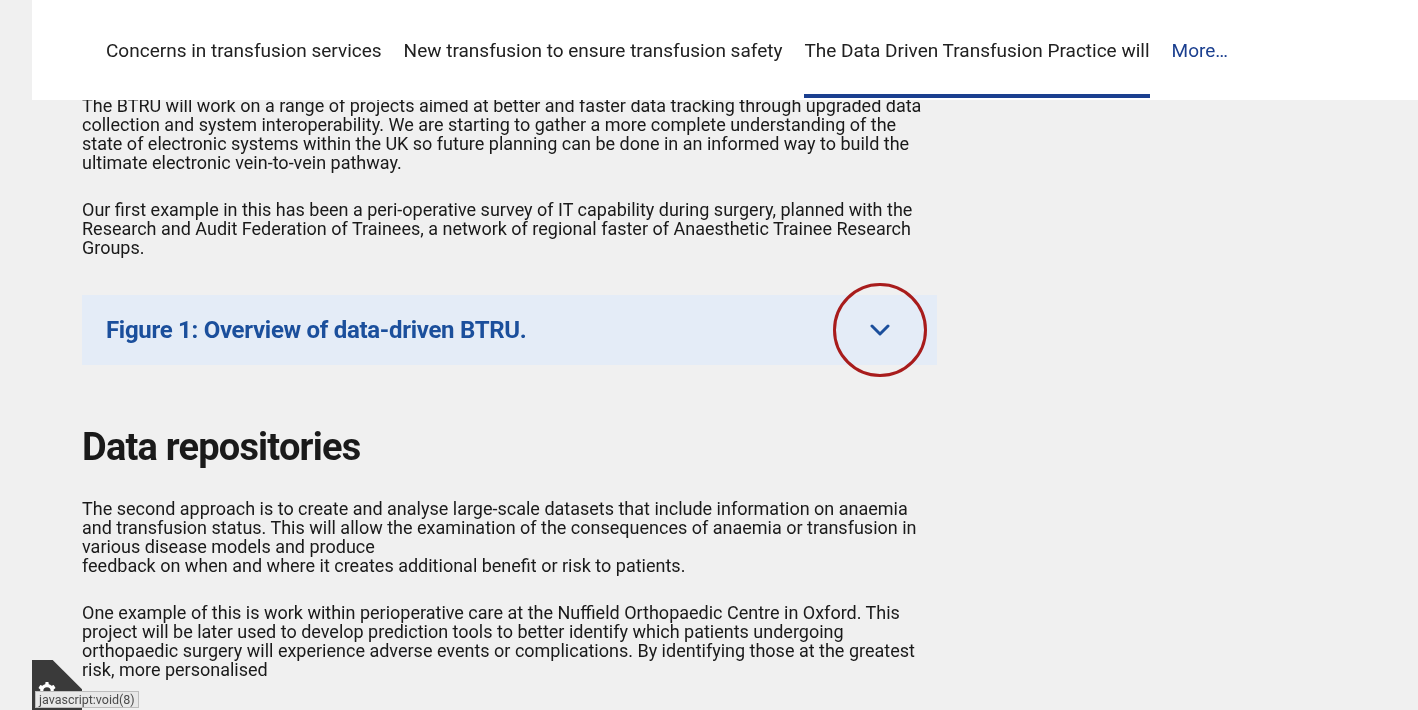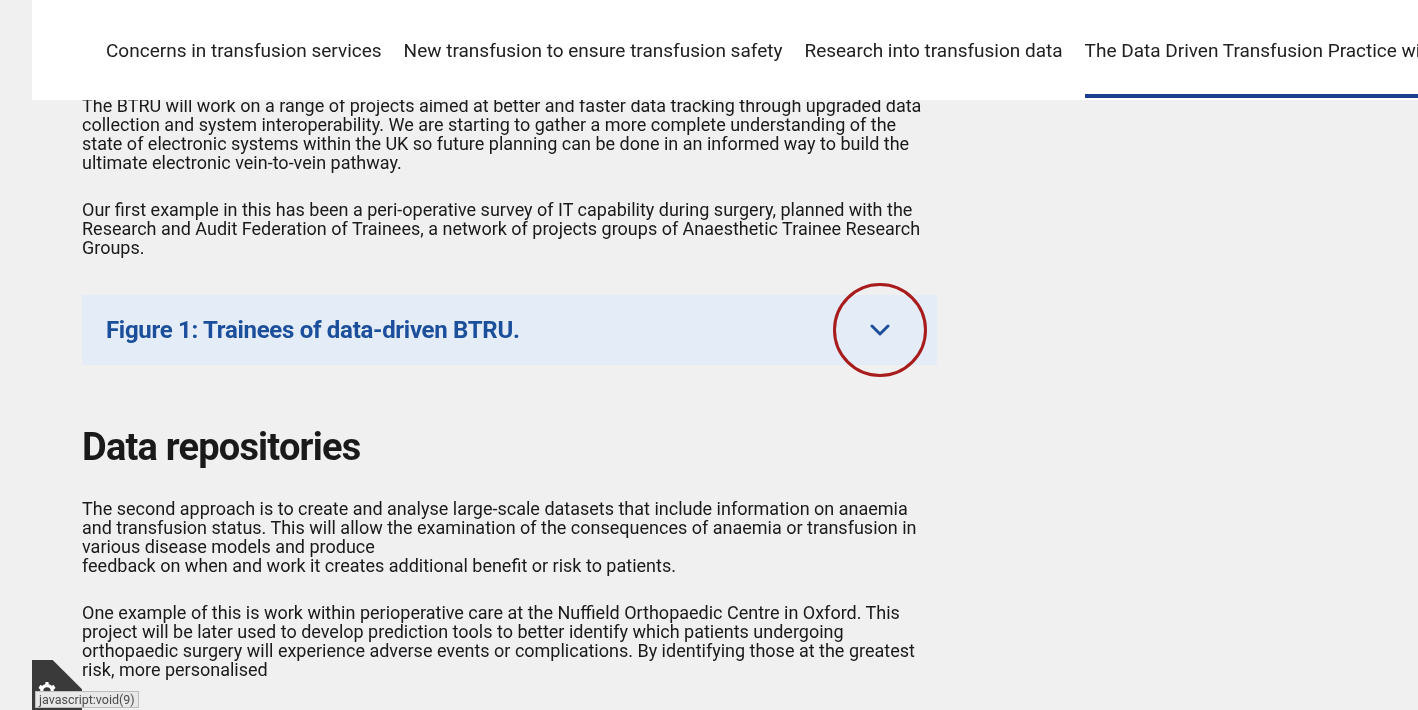--- a/index.html
+++ b/index.html
@@ -181,46 +181,45 @@
   }
 </style>
 </head>
 <body>
 
 <div class="viewport">
   <div class="scroll-area">
     <div class="nav">
       <div class="nav-item">Concerns in transfusion services</div>
       <div class="nav-item">New transfusion to ensure transfusion safety</div>
-      <div class="nav-item">Research into transfusion data</div>
       <div class="nav-item active">The Data Driven Transfusion Practice will</div>
       <div class="more-wrap">
         <span>More…</span>
 
       </div>
     </div>
 
     <div class="content">
       <p class="para cut">The BTRU will work on a range of projects aimed at better and faster data tracking through upgraded data collection and system interoperability. We are starting to gather a more complete understanding of the state of electronic systems within the UK so future planning can be done in an informed way to build the ultimate electronic vein-to-vein pathway.</p>
-      <p class="para">Our first example in this has been a peri-operative survey of IT capability during surgery, planned with the Research and Audit Federation of Trainees, a network of projects groups of Anaesthetic Trainee Research Groups.</p>
+      <p class="para">Our first example in this has been a peri-operative survey of IT capability during surgery, planned with the Research and Audit Federation of Trainees, a network of regional faster of Anaesthetic Trainee Research Groups.</p>
 
       <div class="accordion">
-        <span class="accordion-title">Figure 1: Trainees of data-driven BTRU.</span>
+        <span class="accordion-title">Figure 1: Overview of data-driven BTRU.</span>
         <span class="chevron-circle">
           <svg class="chevron-down" viewBox="0 0 20 12">
             <path d="M2 2 L10 10 L18 2" stroke="#1b4f9c" stroke-width="3" fill="none" stroke-linecap="round" stroke-linejoin="round"></path>
           </svg>
         </span>
       </div>
 
       <h2 class="h2">Data repositories</h2>
 
       <p class="para">
         <span>The second approach is to create and analyse large-scale datasets that include information on anaemia and transfusion status. This will allow the examination of the consequences of anaemia or transfusion in various disease models and produce</span><br>
-        <span>feedback on when and work it creates additional benefit or risk to patients.</span>
+        <span>feedback on when and where it creates additional benefit or risk to patients.</span>
       </p>
 
       <p class="para" style="margin-bottom:0">One example of this is work within perioperative care at the Nuffield Orthopaedic Centre in Oxford. This project will be later used to develop prediction tools to better identify which patients undergoing orthopaedic surgery will experience adverse events or complications. By identifying those at the greatest risk, more personalised</p>
     </div>
 
     <div class="corner">
       <div class="corner-tri"></div>
       <span class="gear">
         <svg width="22" height="22" viewBox="0 0 24 24">
           <path fill="#fff" d="M12 8a4 4 0 100 8 4 4 0 000-8zm9.4 4c0 .6-.05 1.17-.15 1.73l2.03 1.58-1.93 3.34-2.39-.96c-.9.7-1.92 1.24-3.03 1.57l-.36 2.54H10.4l-.36-2.54a8.3 8.3 0 01-3.03-1.57l-2.39.96-1.93-3.34 2.03-1.58A8.7 8.7 0 014.6 12c0-.6.05-1.17.15-1.73L2.72 8.69l1.93-3.34 2.39.96c.9-.7 1.92-1.24 3.03-1.57L10.43 2.2h3.14l.36 2.54c1.11.33 2.13.87 3.03 1.57l2.39-.96 1.93 3.34-2.03 1.58c.1.56.15 1.13.15 1.73z"></path>
@@ -238,14 +237,14 @@
     <div class="sb-track">
       <div class="sb-thumb"></div>
     </div>
     <div class="sb-btn down">
       <svg width="10" height="10" viewBox="0 0 10 10">
           <path d="M1 3 L5 7 L9 3" fill="#6b6b6b"></path>
         </svg>
     </div>
   </div>
 
-  <div class="status">javascript:void(9)</div>
+  <div class="status">javascript:void(8)</div>
 </div>
 
 </body></html>

